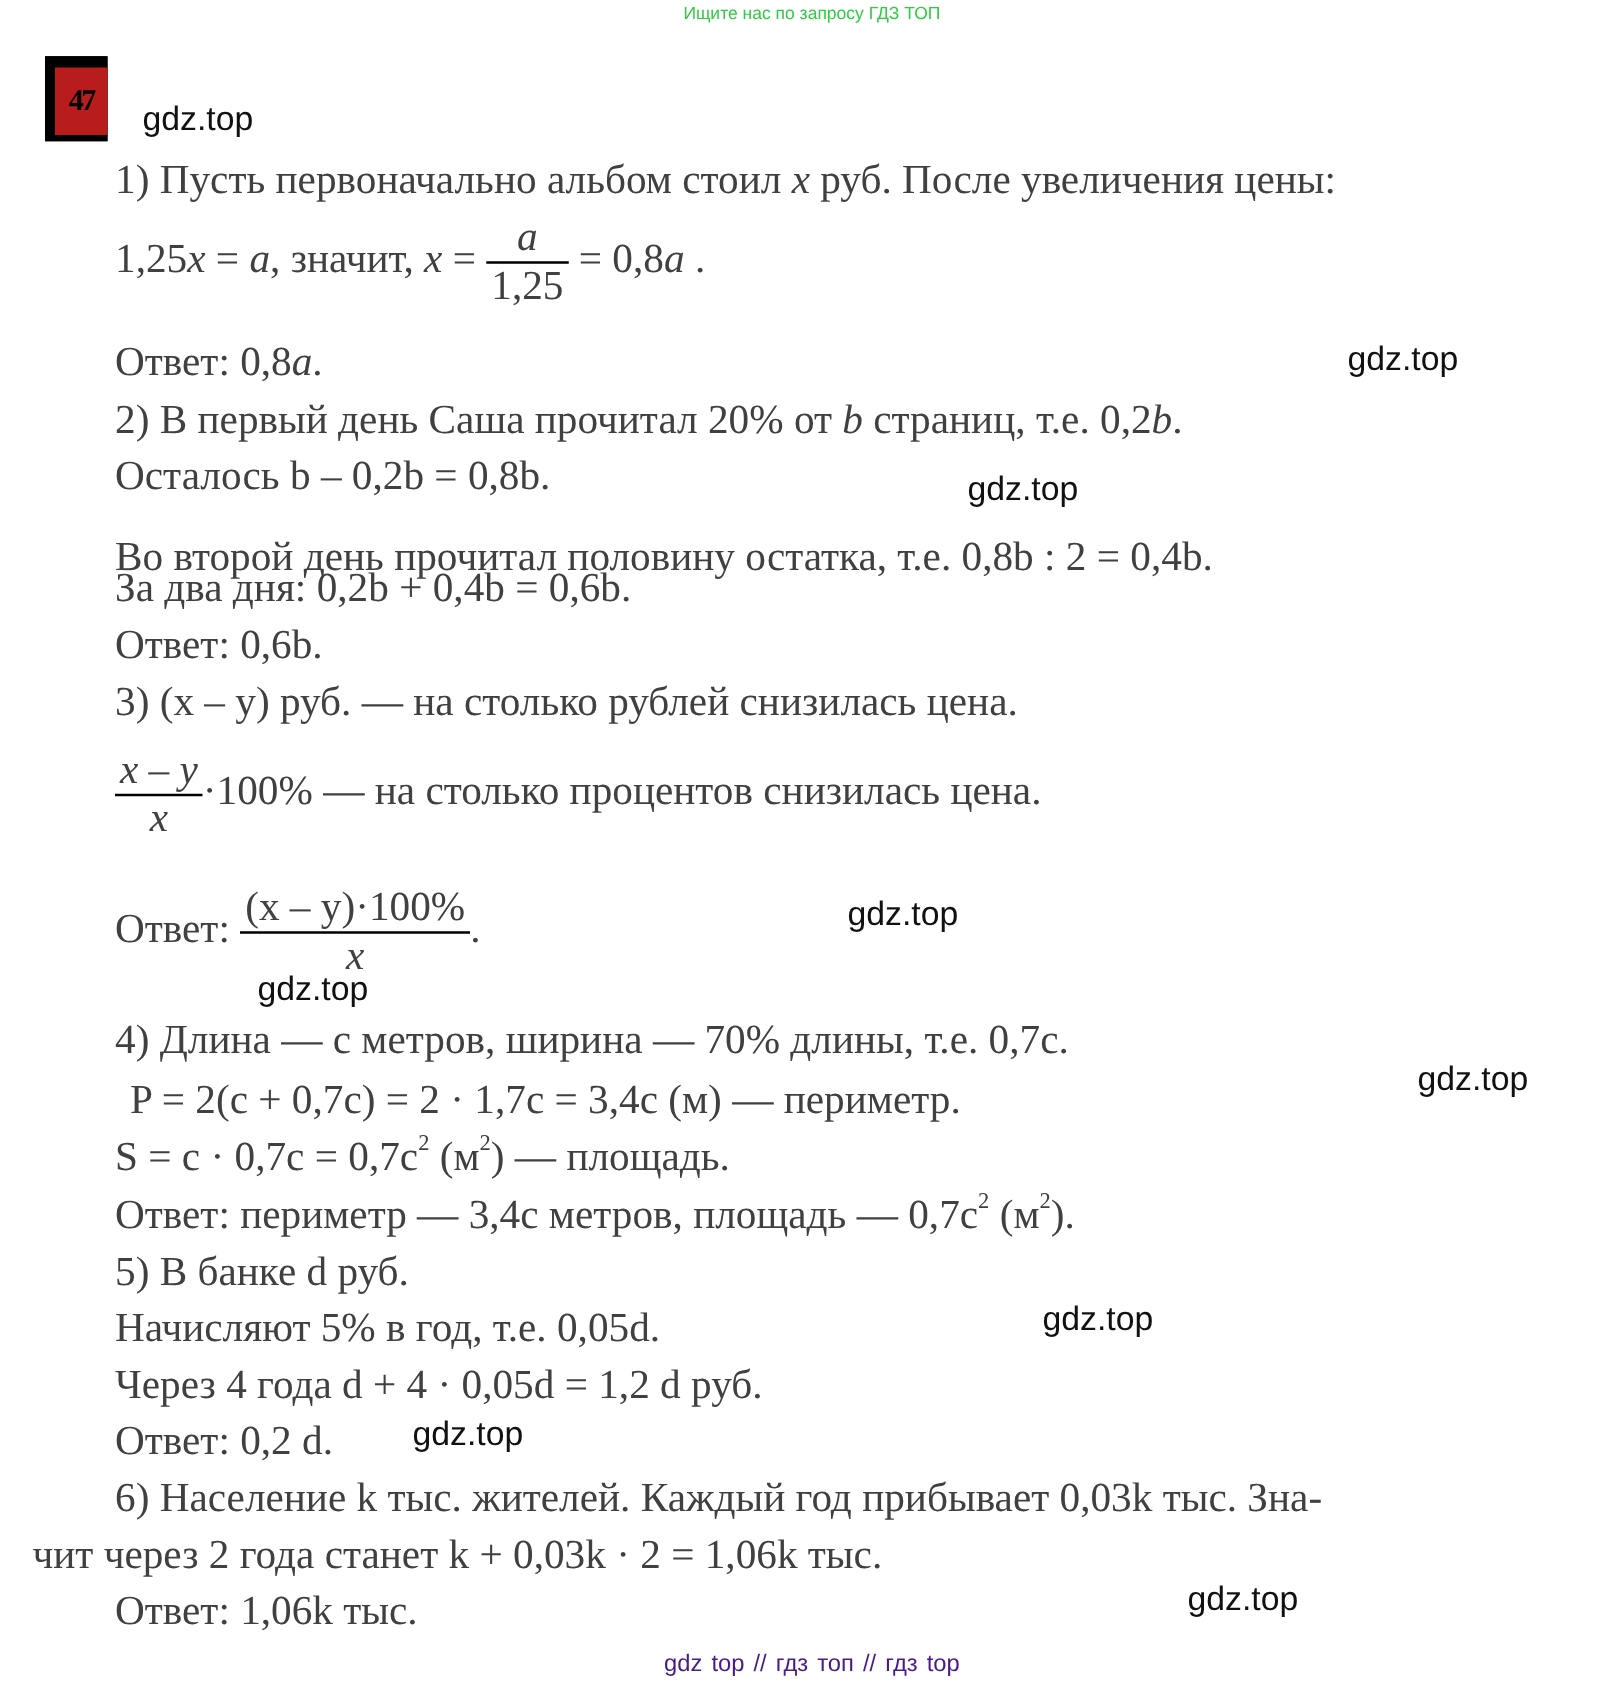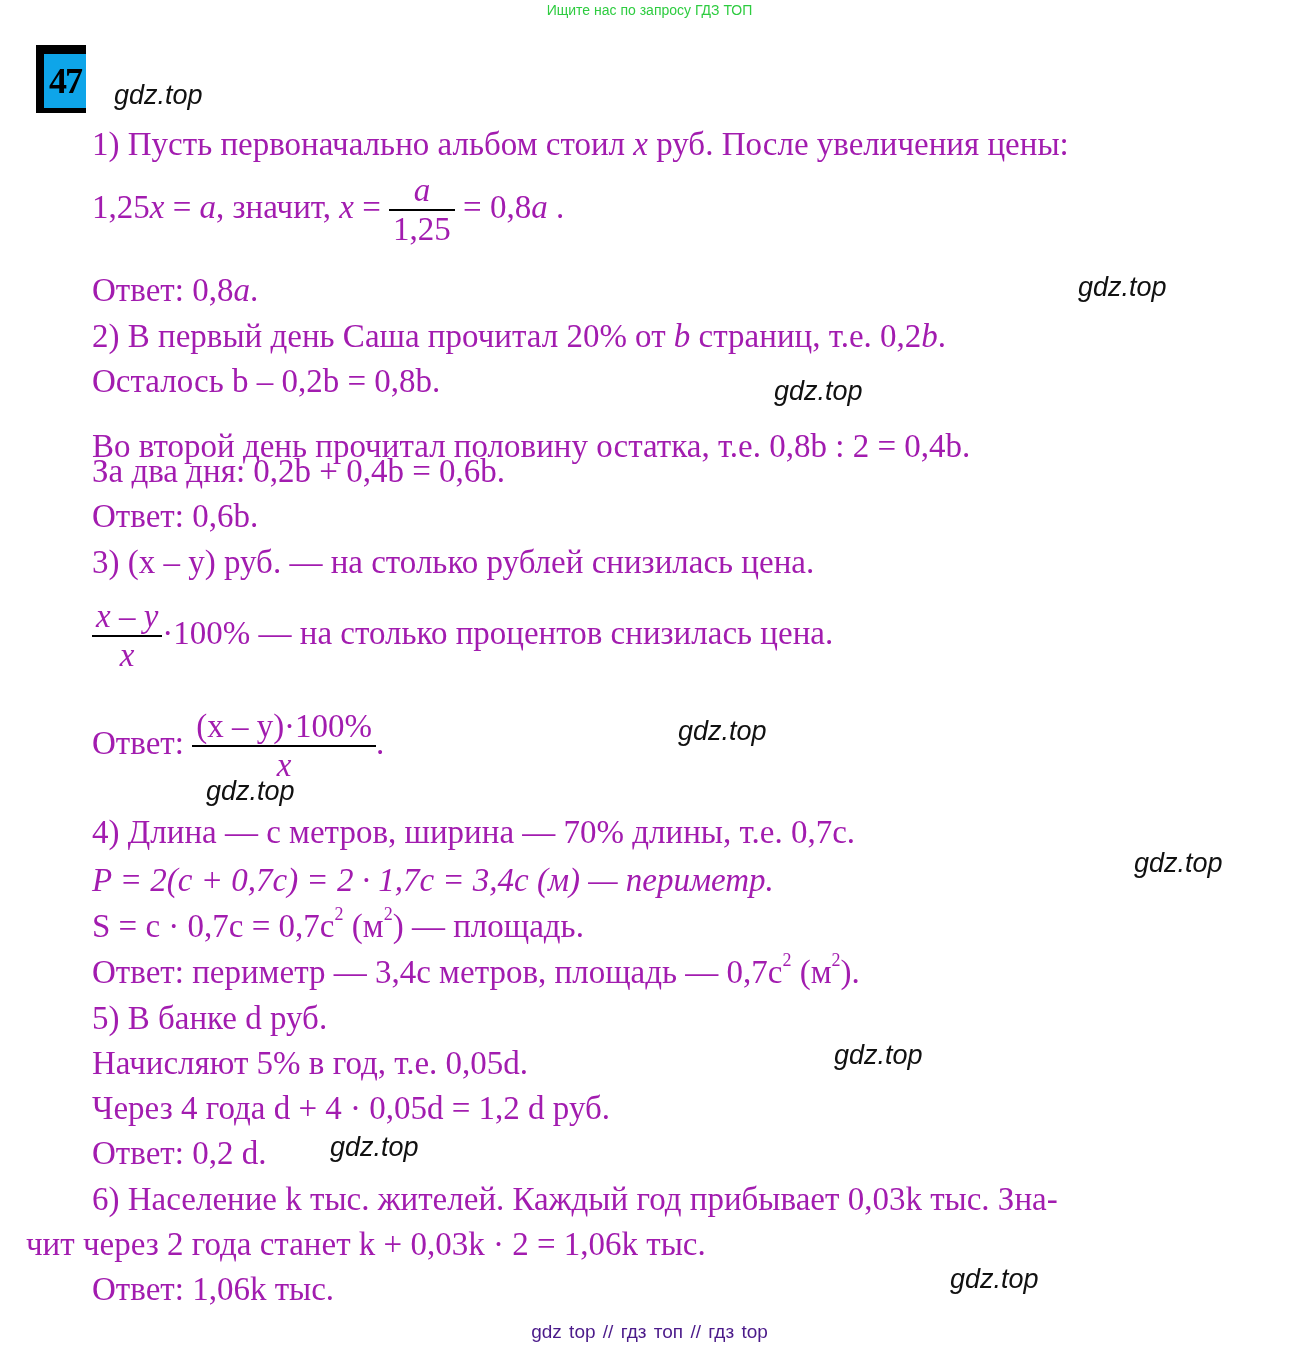--- a/index.html
+++ b/index.html
@@ -1,23 +1,23 @@
 <!DOCTYPE html>
 <html><head>
 <meta charset="utf-8">
 <style>
   html, body { margin: 0; padding: 0; background: #ffffff; }
   body { width: 1299px; height: 1351px; position: relative; overflow: hidden; color: #000; }
   .abs { position: absolute; white-space: nowrap; }
   .top-banner { left: 0; width: 1299px; top: 2px; text-align: center; font-family: "Liberation Sans", sans-serif; font-size: 14px; color: #2ecc40; }
   .footer { left: 0; width: 1299px; top: 1321px; text-align: center; font-family: "Liberation Sans", sans-serif; font-size: 19px; color: #4b1a8a; word-spacing: 2px; }
   .task-box { left: 36px; top: 45px; width: 50px; height: 68px; background: #000; border: 4px solid #000; box-sizing: border-box; }
-  .task-box-inner { position: absolute; left: 4px; top: 5px; width: 42px; height: 54px; background: #0ea5e9; display:flex; align-items:center; justify-content:center; font-family: "Liberation Serif", serif; font-weight: bold; font-size: 36px; letter-spacing: -2px; }
-  .wm { font-family: "Liberation Sans", sans-serif; font-size: 27px; color: #111; font-style: italic; }
-  .line { font-family: "Liberation Serif", serif; font-size: 33px; color: #a21caf; }
+  .task-box-inner { position: absolute; left: 4px; top: 5px; width: 42px; height: 54px; background: #b91c1c; display:flex; align-items:center; justify-content:center; font-family: "Liberation Serif", serif; font-weight: bold; font-size: 24px; letter-spacing: -2px; }
+  .wm { font-family: "Liberation Sans", sans-serif; font-size: 27px; color: #111; }
+  .line { font-family: "Liberation Serif", serif; font-size: 33px; color: #404040; }
   .i { font-style: italic; }
   .frac { display: inline-block; vertical-align: middle; text-align: center; position: relative; }
   .frac .num { display: block; padding: 0 4px; }
   .frac .bar { display: block; border-top: 2px solid #000; }
   .frac .den { display: block; padding: 0 4px; }
   sup { font-size: 18px; vertical-align: top; position: relative; top: -4px; }
 </style>
 </head>
 <body>
 
@@ -72,21 +72,21 @@
     <span class="num">(x – y)·100%</span>
     <span class="bar"></span>
     <span class="den i">x</span>
   </span><span>.</span>
 </div>
 <div class="abs wm" style="left:678px; top:716px;">gdz.top</div>
 <div class="abs wm" style="left:206px; top:776px;">gdz.top</div>
 
 <div class="abs line" style="left:92px; top:814px;">4) Длина — c метров, ширина — 70% длины, т.е. 0,7c.</div>
 <div class="abs wm" style="left:1134px; top:848px;">gdz.top</div>
-<div class="abs line" style="left:92px; top:862px;font-style:italic;">P = 2(c + 0,7c) = 2 · 1,7c = 3,4c (м) — периметр.</div>
+<div class="abs line" style="left:104px; top:862px;">P = 2(c + 0,7c) = 2 · 1,7c = 3,4c (м) — периметр.</div>
 <div class="abs line" style="left:92px; top:908px;">
   <span>S = c · 0,7c = 0,7c</span><sup>2</sup><span> (м</span><sup>2</sup><span>) — площадь.</span>
 </div>
 <div class="abs line" style="left:92px; top:954px;">
   <span>Ответ: периметр — 3,4c метров, площадь — 0,7c</span><sup>2</sup><span> (м</span><sup>2</sup><span>).</span>
 </div>
 
 <div class="abs line" style="left:92px; top:1000px;">5) В банке d руб.</div>
 <div class="abs line" style="left:92px; top:1045px;">Начисляют 5% в год, т.е. 0,05d.</div>
 <div class="abs wm" style="left:834px; top:1040px;">gdz.top</div>

